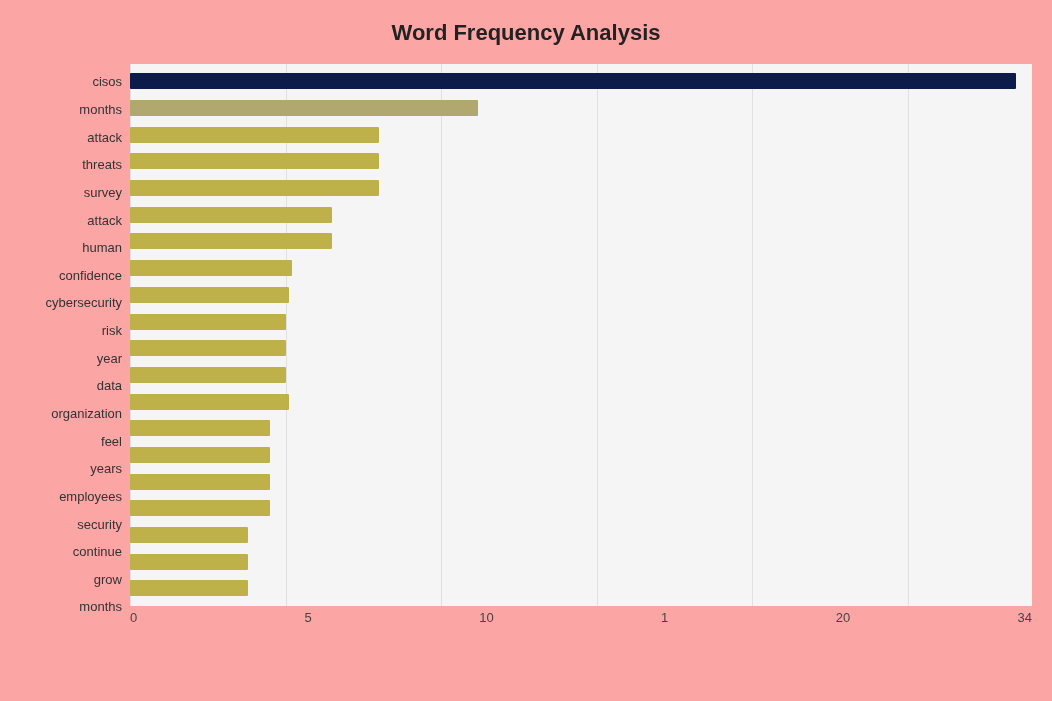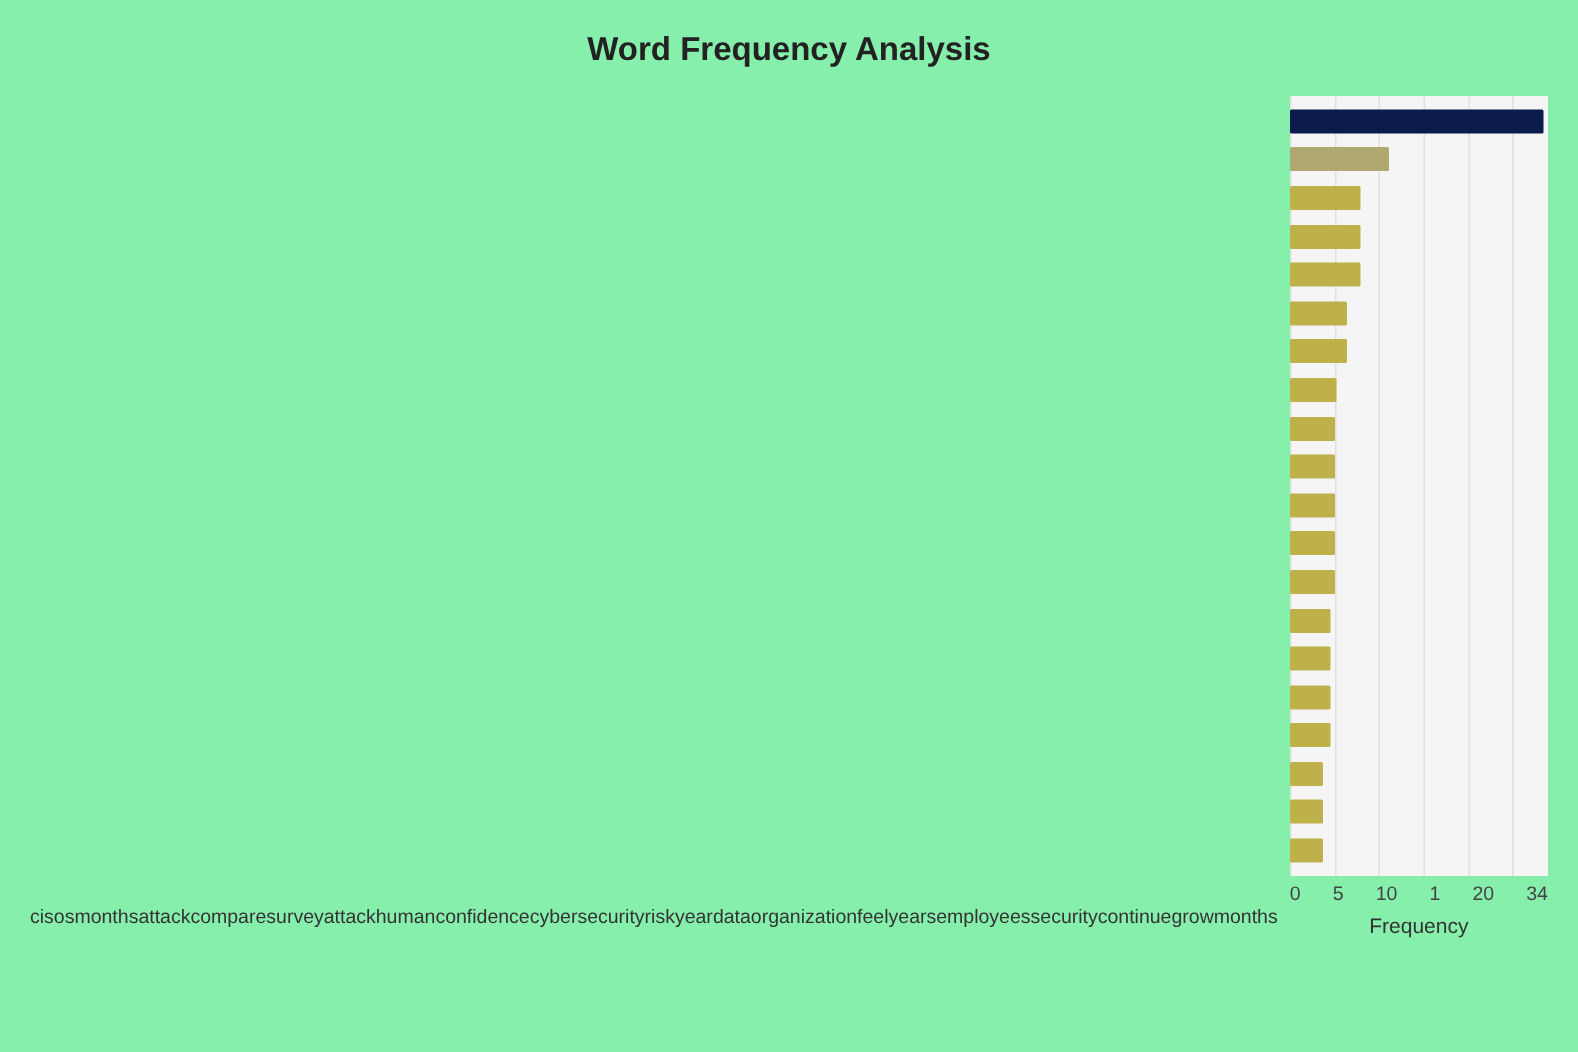--- a/index.html
+++ b/index.html
@@ -6,41 +6,42 @@
     body {
       background: #f5f5f5;
       font-family: Arial, sans-serif;
       display: flex;
       justify-content: center;
       align-items: center;
       width: 1052px;
       height: 701px;
     }
     .chart-container {
-      background: #86efac;
+      background: #fca5a5;
       width: 1052px;
       height: 701px;
       padding: 20px 20px 60px 20px;
       position: relative;
     }
     .chart-title {
       text-align: center;
       font-size: 22px;
       font-weight: bold;
       color: #222;
       margin-bottom: 18px;
     }
     .chart-area {
       display: flex;
       flex-direction: row;
       width: 100%;
       height: calc(100% - 60px);
     }
     .y-axis {
       display: flex;
+      flex-direction: column;
       justify-content: space-around;
       align-items: flex-end;
       padding-right: 8px;
       min-width: 110px;
       padding-top: 4px;
       padding-bottom: 4px;
       text-align: right;
     }
     .y-label {
       font-size: 13px;
@@ -109,21 +110,21 @@
 </head>
 <body>
 
 <div class="chart-container">
   <div class="chart-title">Word Frequency Analysis</div>
   <div class="chart-area">
     <div class="y-axis" id="y-axis">
         <div class="y-label">cisos</div>
         <div class="y-label">months</div>
         <div class="y-label">attack</div>
-        <div class="y-label">compare</div>
+        <div class="y-label">threats</div>
         <div class="y-label">survey</div>
         <div class="y-label">attack</div>
         <div class="y-label">human</div>
         <div class="y-label">confidence</div>
         <div class="y-label">cybersecurity</div>
         <div class="y-label">risk</div>
         <div class="y-label">year</div>
         <div class="y-label">data</div>
         <div class="y-label">organization</div>
         <div class="y-label">feel</div>
@@ -207,16 +208,15 @@
           </div>
         </div>
       <div class="x-axis" id="x-axis" style="display: flex; justify-content: space-between; padding-left: 0px; padding-right: 0px;">
           <div class="x-tick">0</div>
           <div class="x-tick">5</div>
           <div class="x-tick">10</div>
           <div class="x-tick">1</div>
           <div class="x-tick">20</div>
           <div class="x-tick">34</div>
         </div>
-      <div class="x-label-text">Frequency</div>
     </div>
   </div>
 </div>
 
 </body></html>

